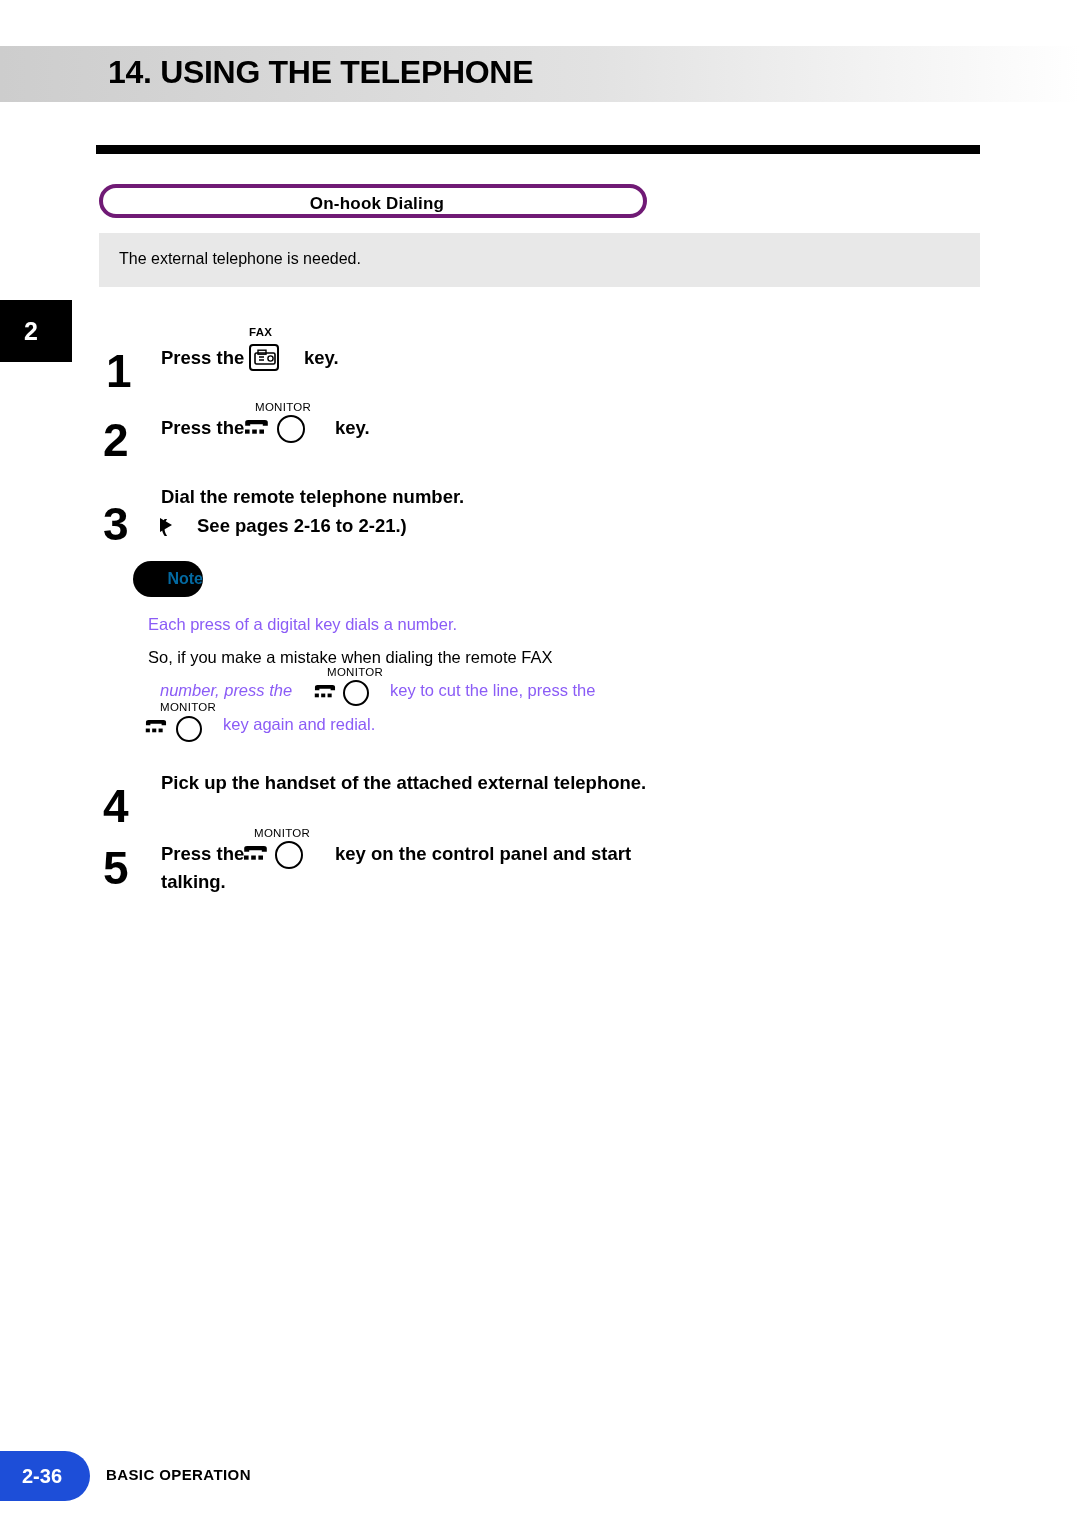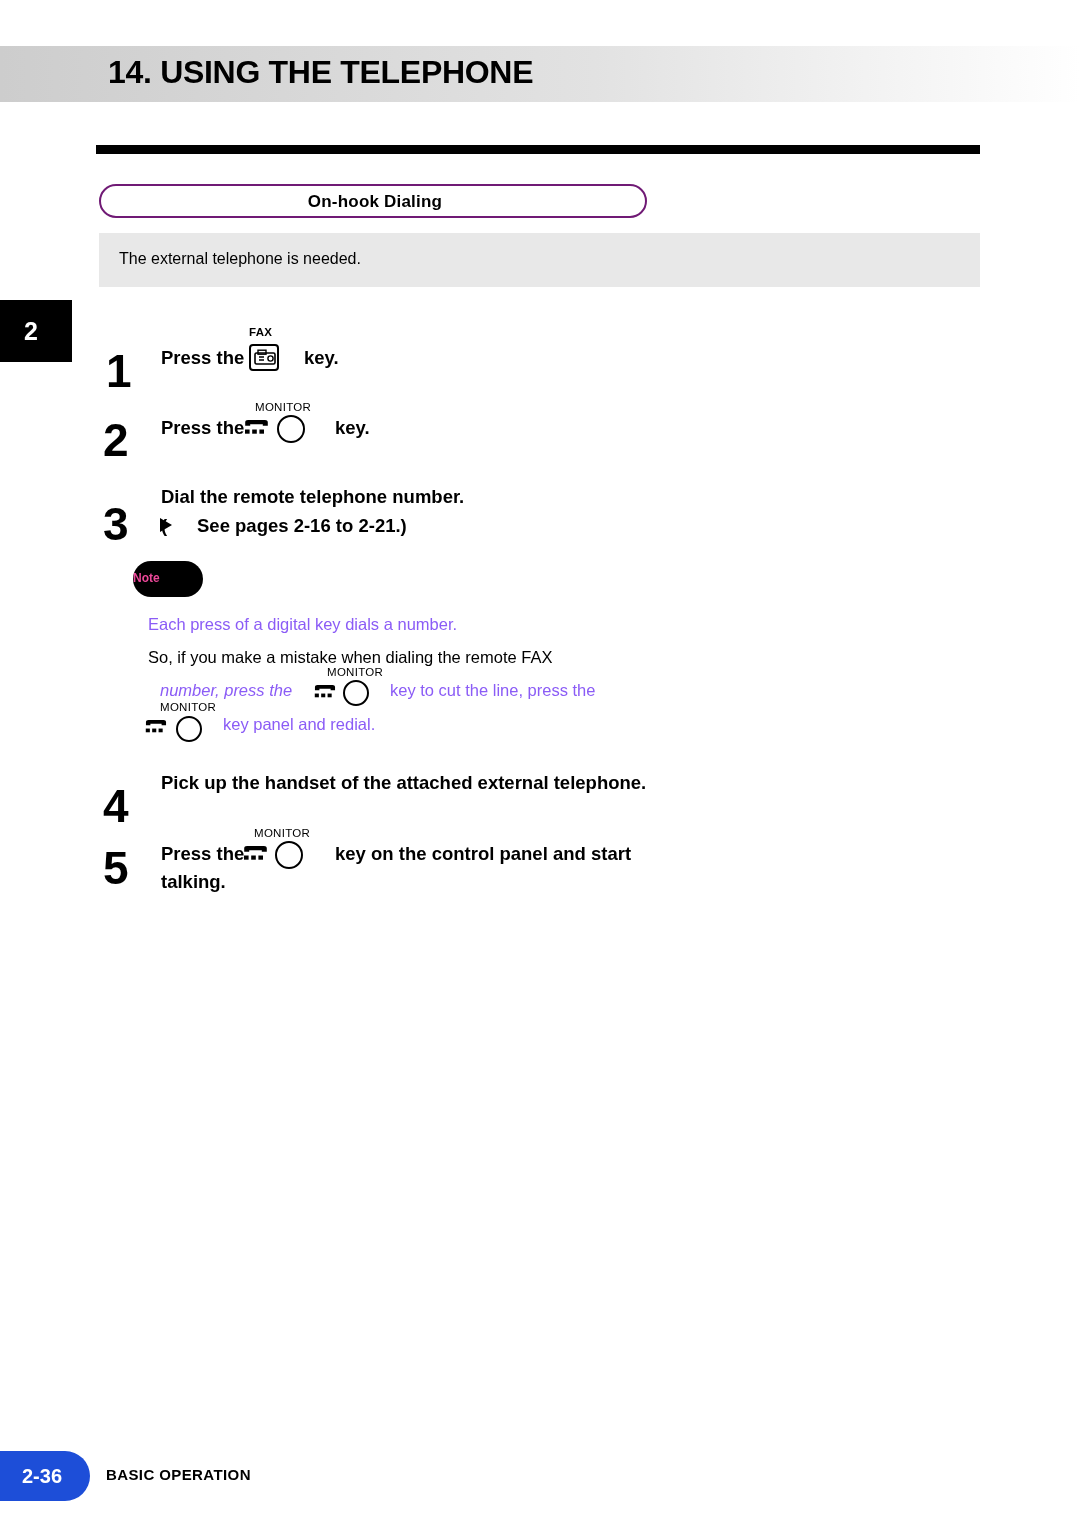--- a/index.html
+++ b/index.html
@@ -46,21 +46,21 @@
     background: #000;
   }
 
   
   .section-pill {
     position: absolute;
     left: 99px;
     top: 184px;
     width: 548px;
     height: 34px;
-    border: 2px solid #701a75;
+    border: 4px solid #701a75;
     border-radius: 17px;
     box-sizing: border-box;
   }
   .section-pill-label {
     position: absolute;
     left: 0;
     top: 0;
     width: 548px;
     height: 34px;
     line-height: 32px;
@@ -166,23 +166,23 @@
     width: 70px;
     height: 36px;
     background: #000;
     border-radius: 18px;
   }
   .note-badge span {
     position: absolute;
     left: 0; top: 0;
     width: 70px; height: 36px;
     line-height: 35px;
-    text-align: left;
-    color: #ec4899;
-    font-size: 12px;
+    text-align: right;
+    color: #0369a1;
+    font-size: 16px;
     font-weight: bold;
   }
 
   .note-line {
     position: absolute;
     font-size: 16.5px;
     color: #8b5cf6;
     white-space: nowrap;
   }
   .note-just {
@@ -298,21 +298,21 @@
 <div class="note-line" style="left:390px; top:681px;">key to cut the line, press the</div>
 
 <div class="monitor-label" style="left:160px; top:701px;">MONITOR</div>
 <svg class="glyph" style="left:144px; top:719px;" width="24" height="20" viewBox="0 0 27 22">
   <path d="M2.2 3.2 C2.2 1.8 3.4 1 5 1 h17 c1.6 0 2.8 0.8 2.8 2.2 v3.6 h-5 V5.2 H7.2 v1.6 h-5 Z" fill="#000"></path>
   <rect x="2" y="10.5" width="4.6" height="4.2" fill="#000"></rect>
   <rect x="9.2" y="10.5" width="4.6" height="4.2" fill="#000"></rect>
   <rect x="16.4" y="10.5" width="4.6" height="4.2" fill="#000"></rect>
 </svg>
 <div class="key-circle" style="left:176px; top:716px; width:26px; height:26px;"></div>
-<div class="note-line" style="left:223px; top:715px;">key panel and redial.</div>
+<div class="note-line" style="left:223px; top:715px;">key again and redial.</div>
 
 <div class="step-num" style="left:103px; top:783px;">4</div>
 <div class="step-text" style="left:145px; top:772px;">Pick up the handset of the attached external telephone.</div>
 
 <div class="step-num" style="left:103px; top:845px;">5</div>
 <div class="step-text" style="left:145px; top:843px;">Press the</div>
 <div class="monitor-label" style="left:254px; top:827px;">MONITOR</div>
 <svg class="glyph" style="left:242px; top:845px;" width="27" height="22" viewBox="0 0 27 22">
   <path d="M2.2 3.2 C2.2 1.8 3.4 1 5 1 h17 c1.6 0 2.8 0.8 2.8 2.2 v3.6 h-5 V5.2 H7.2 v1.6 h-5 Z" fill="#000"></path>
   <rect x="2" y="10.5" width="4.6" height="4.2" fill="#000"></rect>

